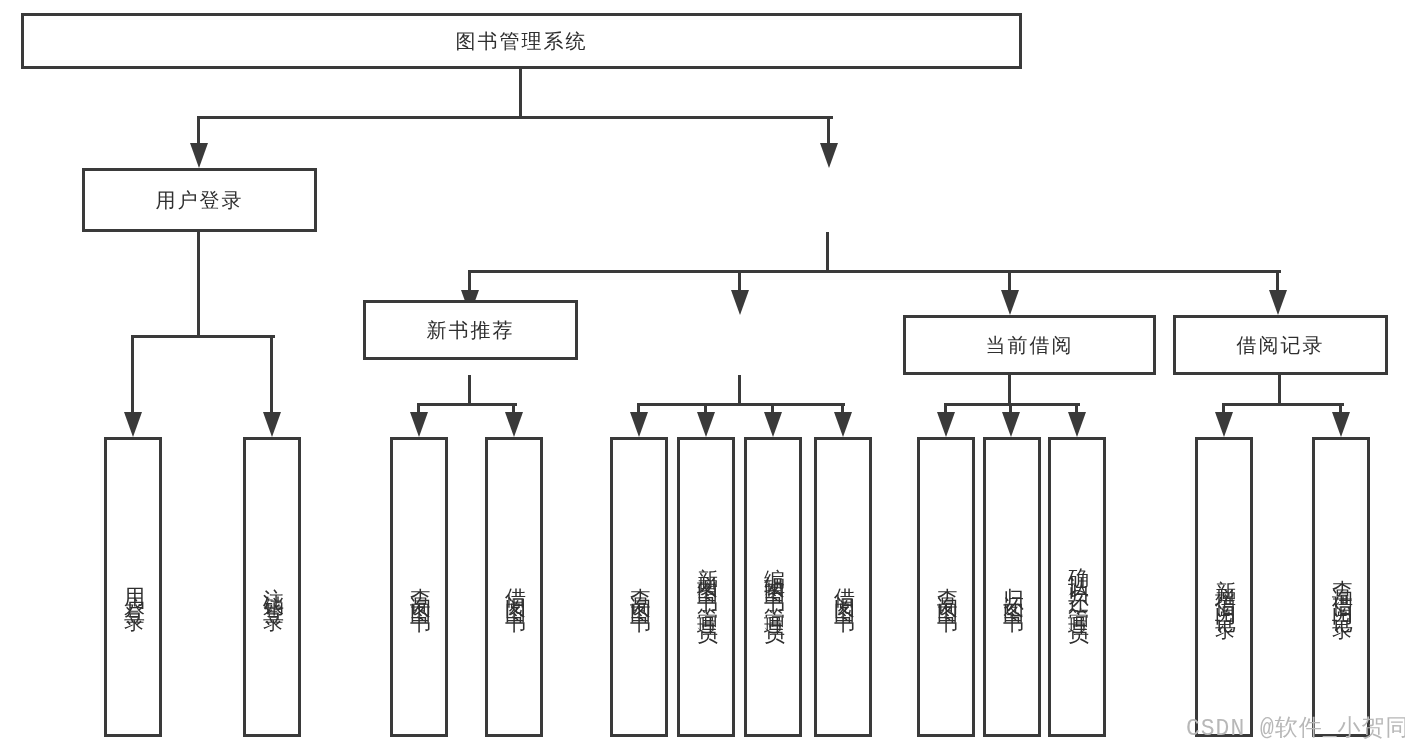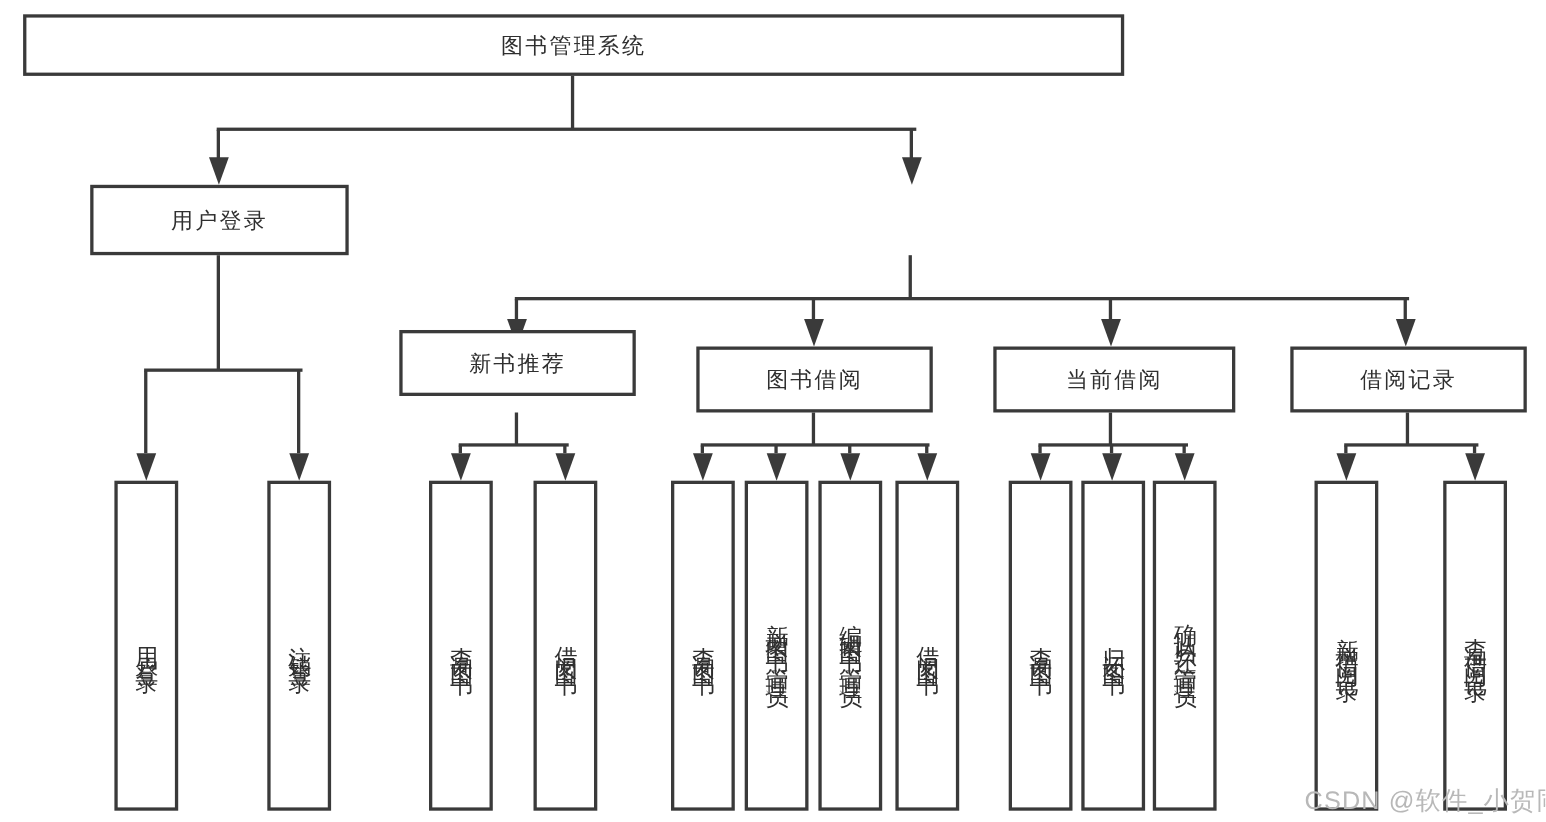--- a/index.html
+++ b/index.html
@@ -6,21 +6,21 @@
     --line:#3a3a3a;
     --text:#2f2f2f;
     --wm:#b8b8b8;
     --bg:#ffffff;
   }
   html,body{margin:0;padding:0;background:var(--bg);}
   #stage{
     position:relative;
     width:1405px;height:747px;
     background:var(--bg);
-    font-family:Liberation Sans, sans-serif;
+    font-family:Liberation Mono, monospace;
     color:var(--text);
     overflow:hidden;
   }
   .box{
     position:absolute;
     box-sizing:border-box;
     border:3px solid var(--line);
     background:#fff;
     display:flex;align-items:center;justify-content:center;
   }
@@ -81,24 +81,21 @@
   <div class="ln" style="left:738px;top:272px;width:3px;height:18px"></div>
   <div class="arw" style="left:731px;top:290px"></div>
   <div class="ln" style="left:1008px;top:272px;width:3px;height:18px"></div>
   <div class="arw" style="left:1001px;top:290px"></div>
   <div class="ln" style="left:1276px;top:272px;width:3px;height:18px"></div>
   <div class="arw" style="left:1269px;top:290px"></div>
 
   <div class="box hnode" style="left:363px;top:300px;width:215px;height:60px">
     <span>新书推荐</span>
   </div>
-  <div class="box hnode" style="left:633px;top:315px;width:215px;height:60px">
-    <span>图书借阅</span>
-  </div>
-  <div class="box hnode" style="left:903px;top:315px;width:220px;height:60px">
+  <div class="box hnode" style="left:903px;top:315px;width:253px;height:60px">
     <span>当前借阅</span>
   </div>
   <div class="box hnode" style="left:1173px;top:315px;width:215px;height:60px">
     <span>借阅记录</span>
   </div>
 
   <div class="ln" style="left:468px;top:375px;width:3px;height:30px"></div>
   <div class="ln" style="left:417px;top:403px;width:100px;height:3px"></div>
   <div class="ln" style="left:417px;top:405px;width:3px;height:7px"></div>
   <div class="arw" style="left:410px;top:412px"></div>

